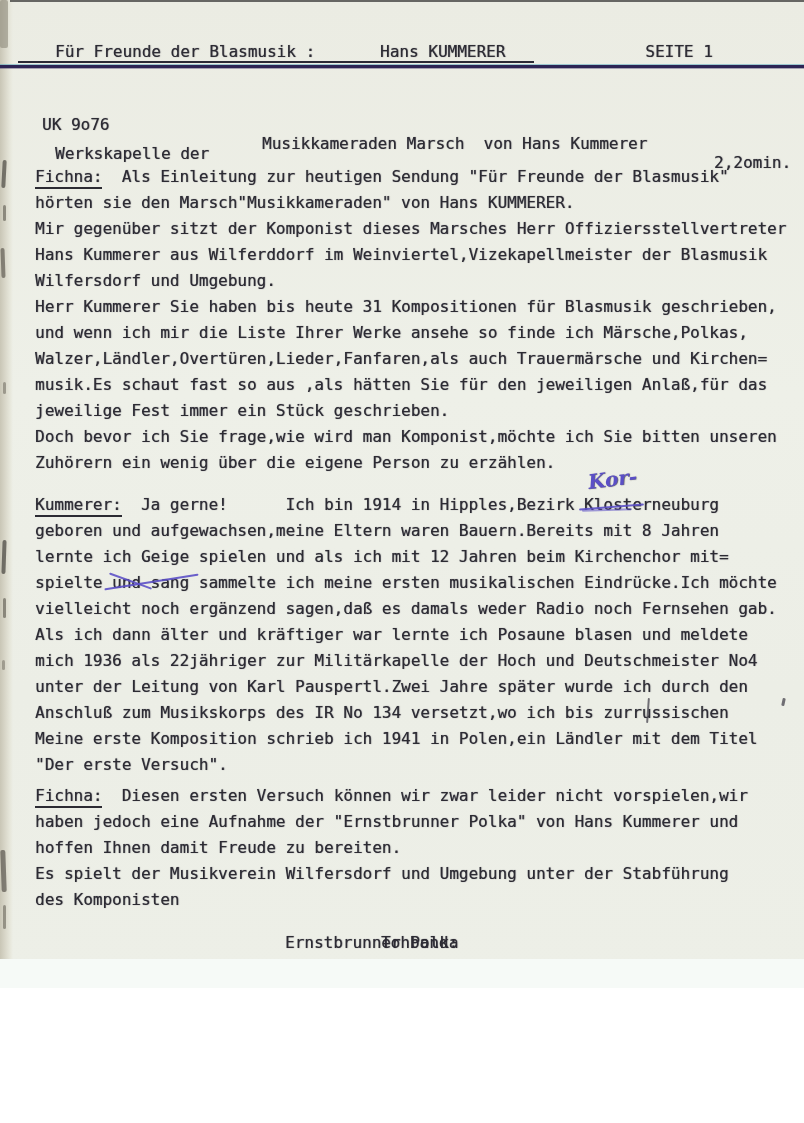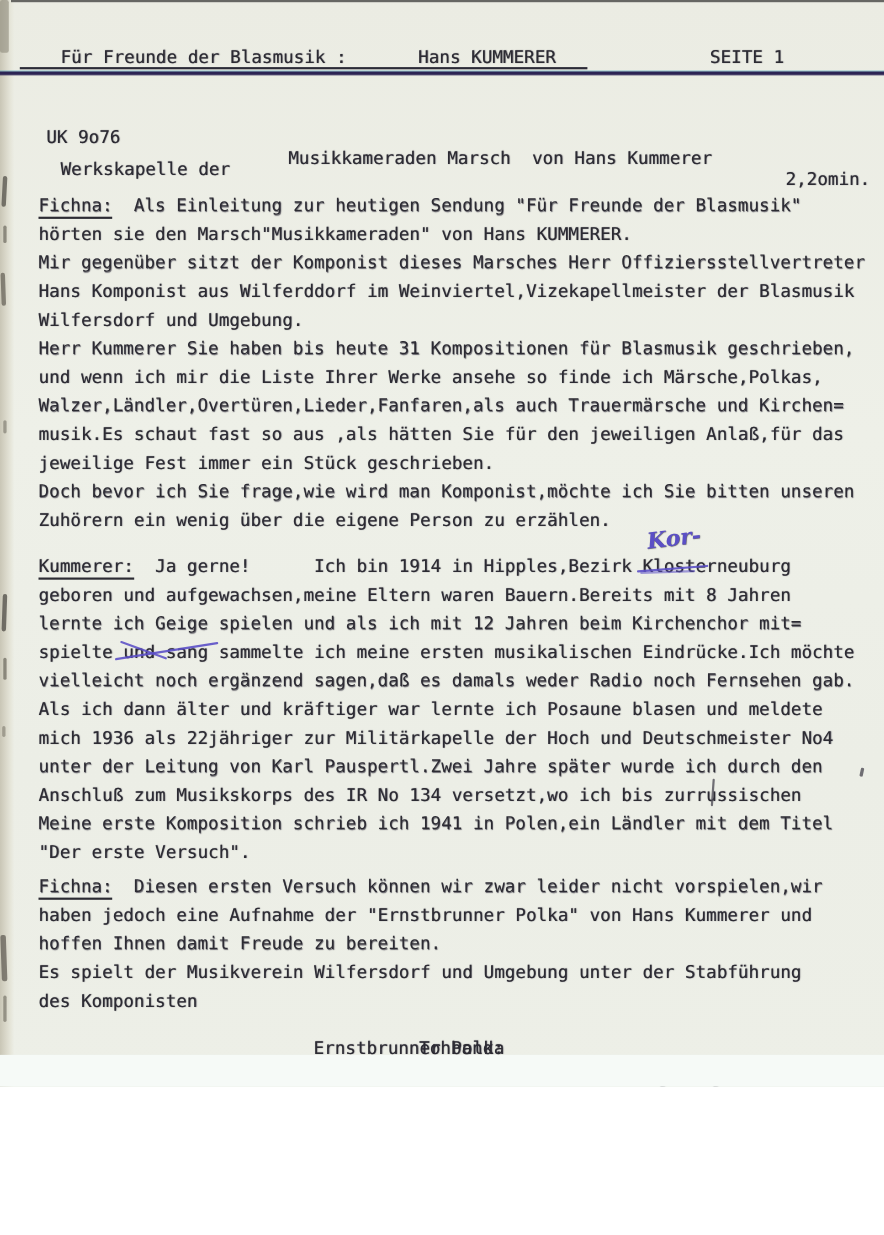--- a/index.html
+++ b/index.html
@@ -25,21 +25,21 @@
             box-shadow:0 -1px 0 rgba(90,170,190,0.55),0 1px 0 rgba(40,30,80,0.35);}
   
   .prog{position:absolute;left:35px;top:96px;right:0;}
   .prog-row{position:relative;height:29px;white-space:pre;}
   .p-code{position:absolute;left:7px;}
   .p-piece{position:absolute;left:227px;}
   .p-dur{position:absolute;left:679px;}
   .p-ens{position:absolute;left:20px;}
   .p-det{position:absolute;left:227px;}
   
-  .bodytext{position:absolute;left:35px;top:174px;right:0;}
+  .bodytext{position:absolute;left:35px;top:164px;right:0;}
   .line{position:relative;height:26px;line-height:26px;white-space:pre;}
   .speaker{border-bottom:2px solid #2c2b33;padding-bottom:1px;}
   .blk-kummerer{margin-top:16px;}
   .blk-fichna2{margin-top:5px;}
   .blk-tonband{margin-top:17px;text-align:center;}
   
   .struck-wrap{position:relative;display:inline-block;}
   .strike{position:absolute;left:-5px;right:-2px;top:52%;height:2.4px;background:#5b4fc6;
           transform:rotate(-4.5deg);border-radius:2px;opacity:.9;}
   .strike2{position:absolute;left:-2px;right:10px;top:64%;height:1.6px;background:#5b4fc6;
@@ -94,21 +94,21 @@
       <span class="p-ens">Werkskapelle der</span>
     </div>
   </div>
 
   <div class="bodytext ink">
 
     <div class="blk-fichna1">
       <div class="line"><span class="speaker">Fichna:</span><span>  Als Einleitung zur heutigen Sendung "Für Freunde der Blasmusik"</span></div>
       <div class="line"><span>hörten sie den Marsch"Musikkameraden" von Hans KUMMERER.</span></div>
       <div class="line"><span>Mir gegenüber sitzt der Komponist dieses Marsches Herr Offiziersstellvertreter</span></div>
-      <div class="line"><span>Hans Komponist aus Wilferddorf im Weinviertel,Vizekapellmeister der Blasmusik</span></div>
+      <div class="line"><span>Hans Kummerer aus Wilferddorf im Weinviertel,Vizekapellmeister der Blasmusik</span></div>
       <div class="line"><span>Wilfersdorf und Umgebung.</span></div>
       <div class="line"><span>Herr Kummerer Sie haben bis heute 31 Kompositionen für Blasmusik geschrieben,</span></div>
       <div class="line"><span>und wenn ich mir die Liste Ihrer Werke ansehe so finde ich Märsche,Polkas,</span></div>
       <div class="line"><span>Walzer,Ländler,Overtüren,Lieder,Fanfaren,als auch Trauermärsche und Kirchen=</span></div>
       <div class="line"><span>musik.Es schaut fast so aus ,als hätten Sie für den jeweiligen Anlaß,für das</span></div>
       <div class="line"><span>jeweilige Fest immer ein Stück geschrieben.</span></div>
       <div class="line"><span>Doch bevor ich Sie frage,wie wird man Komponist,möchte ich Sie bitten unseren</span></div>
       <div class="line"><span>Zuhörern ein wenig über die eigene Person zu erzählen.</span></div>
     </div>
 

